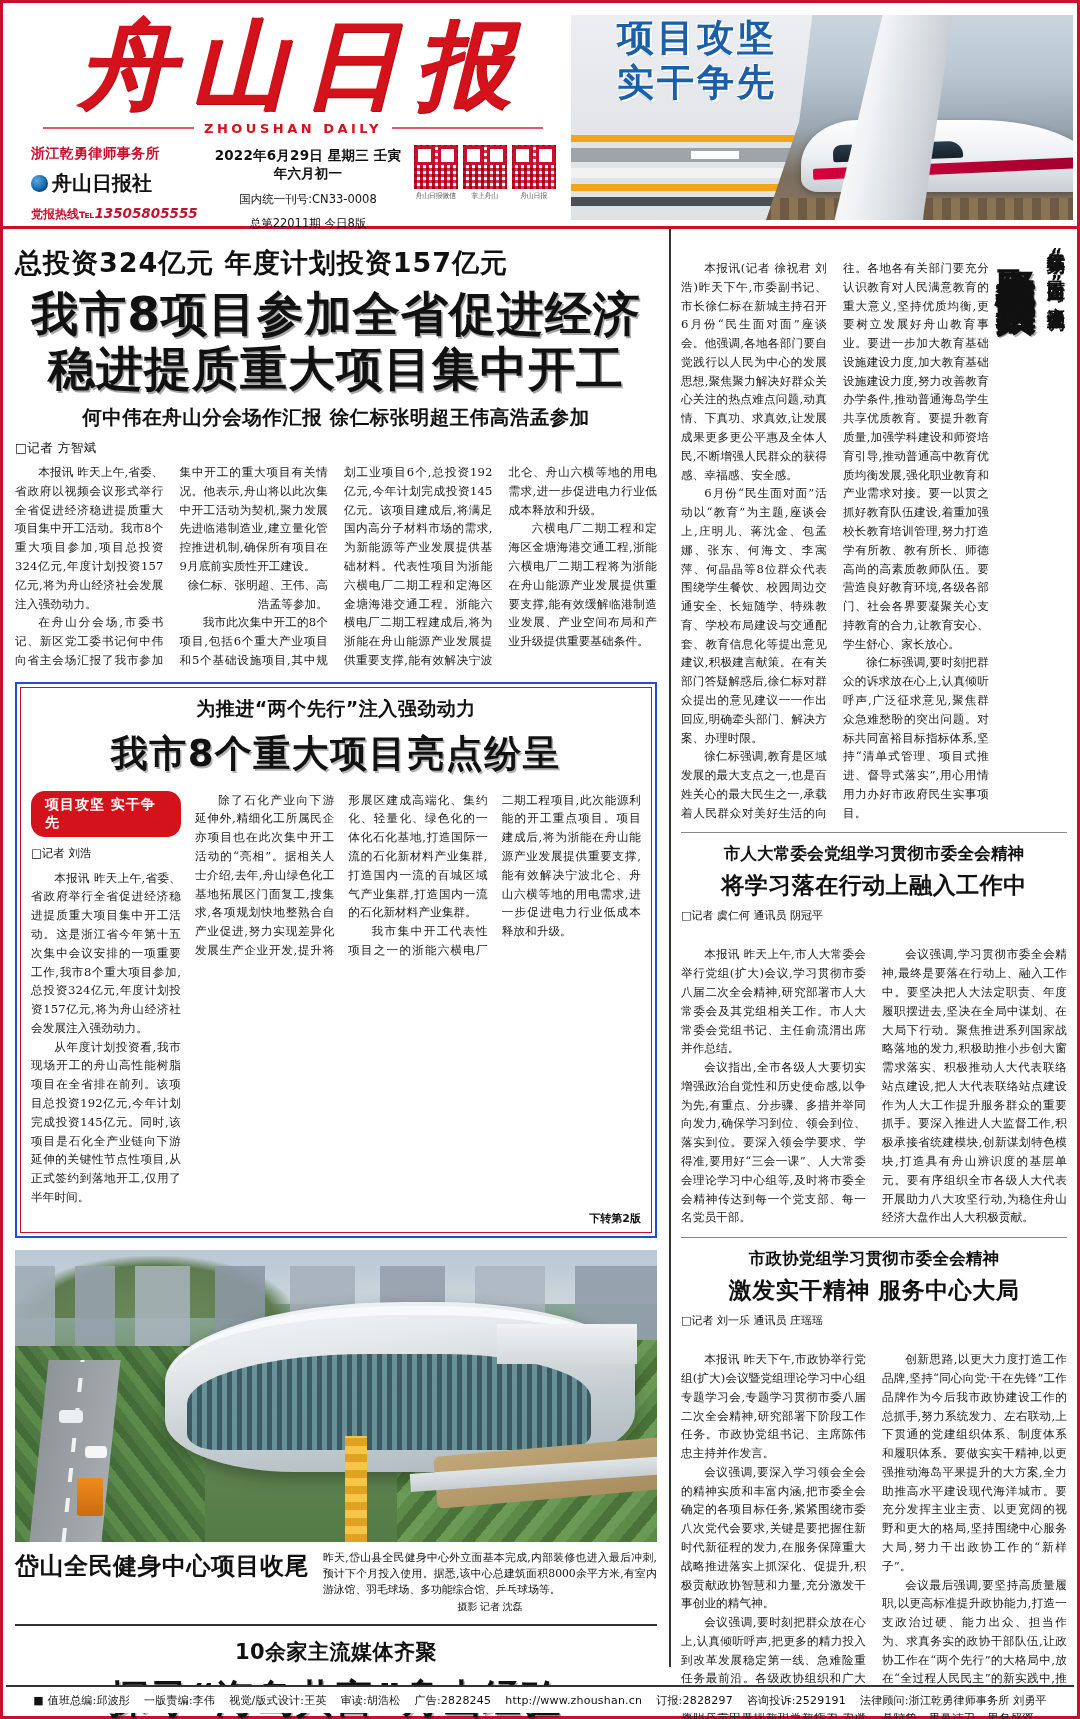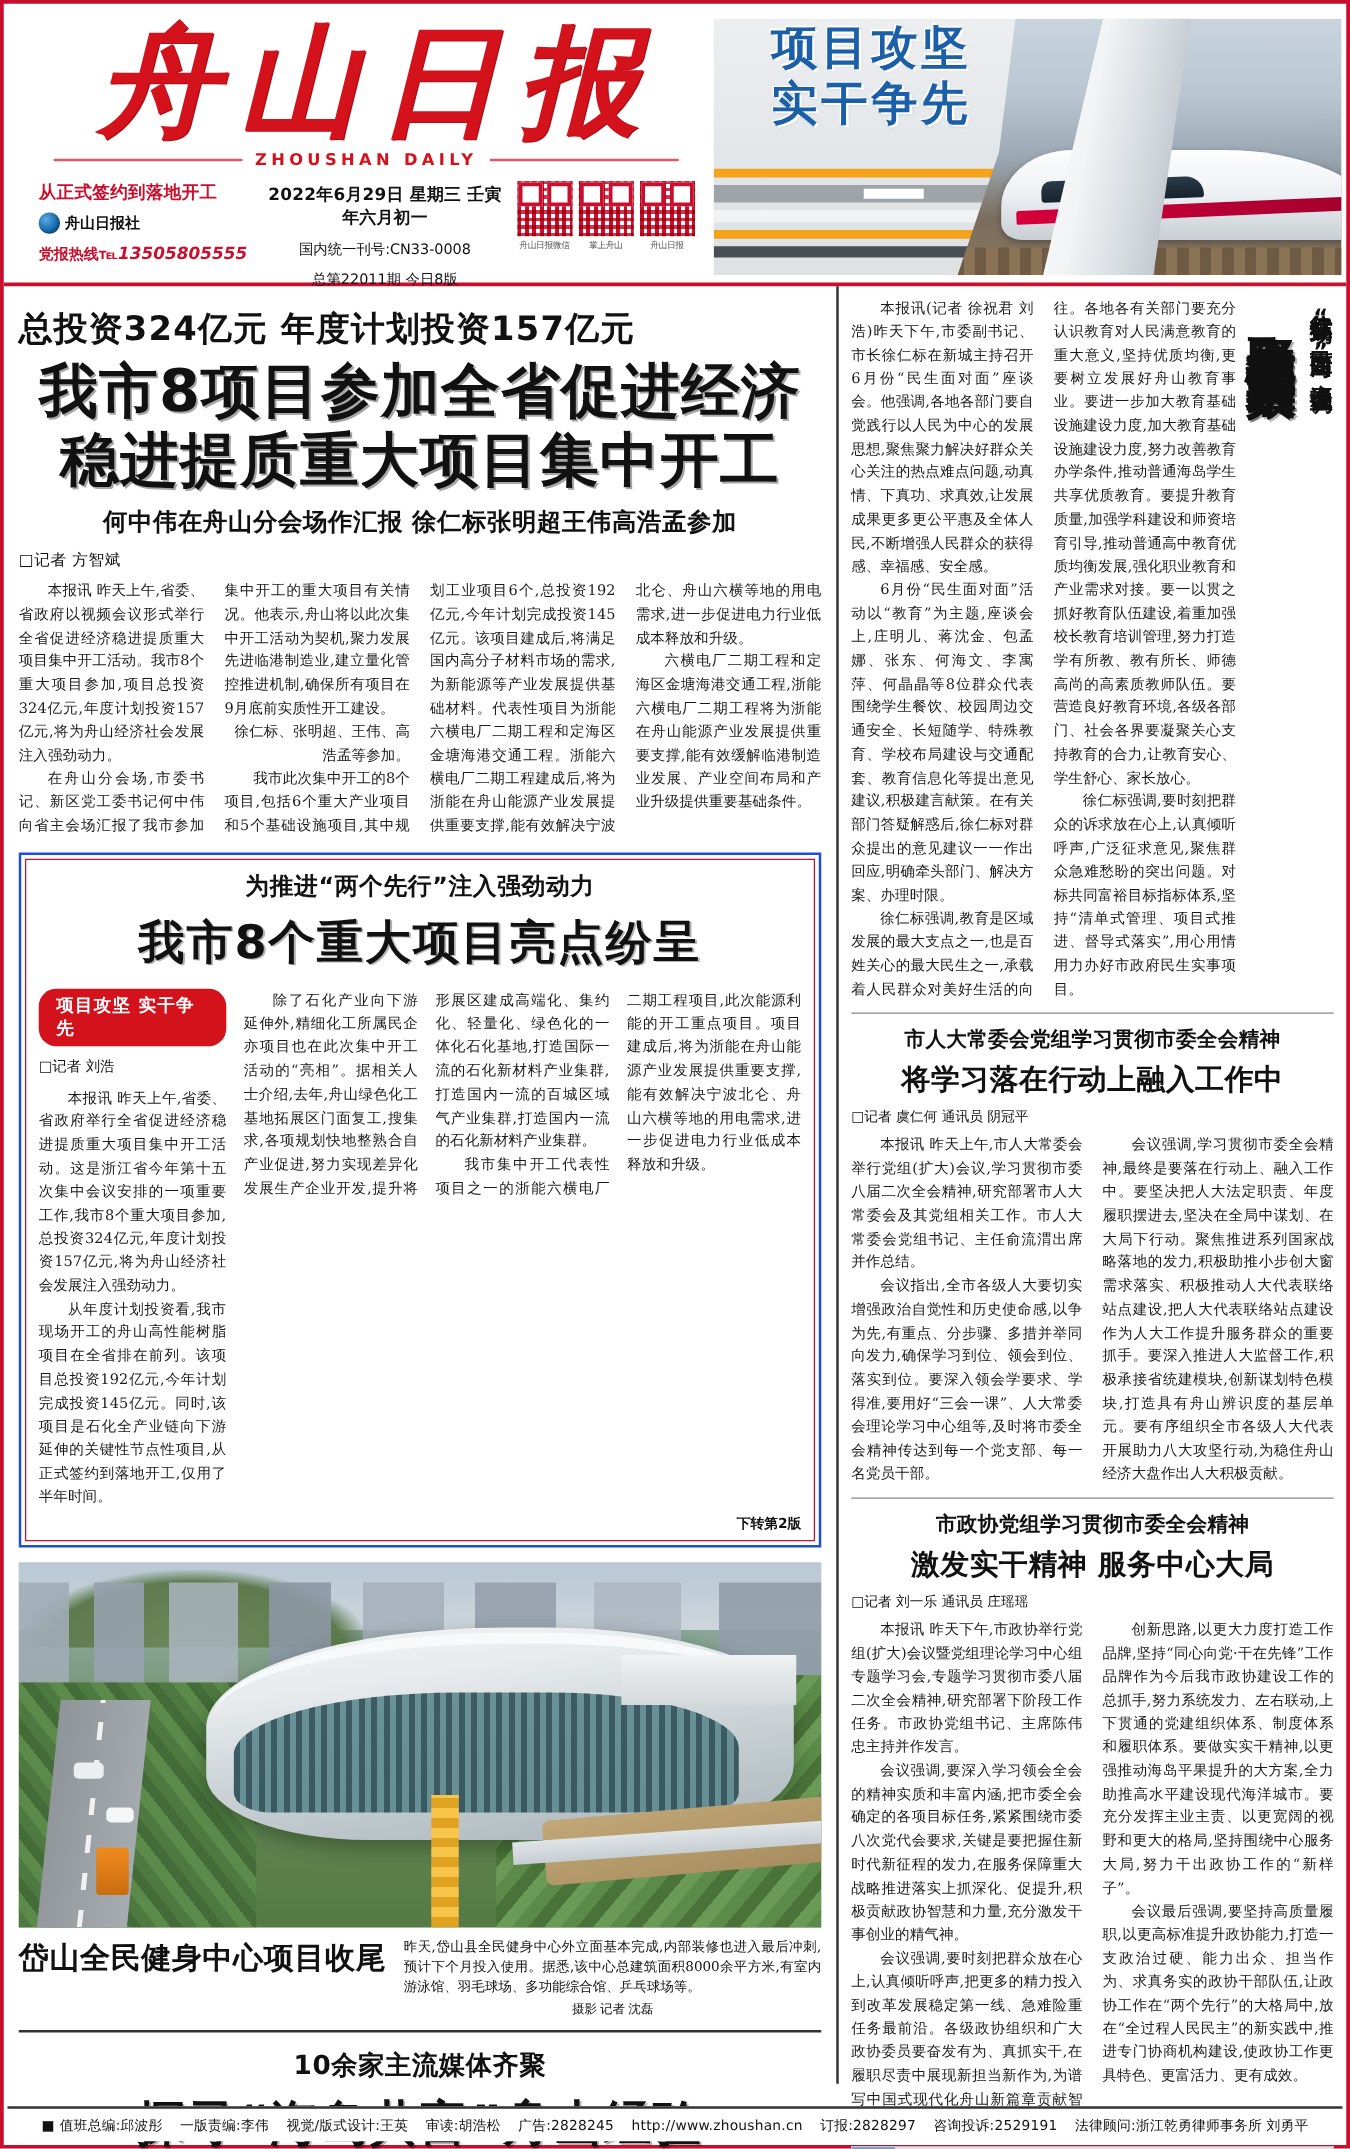--- a/index.html
+++ b/index.html
@@ -43,21 +43,21 @@
   .logo-rule .ln { flex:1; height:2px; background:#e05a66; }
   .logo-en {
     font-size:13px; font-weight:bold; color:#d4121c;
     letter-spacing:3.5px; white-space:nowrap;
   }
   .mast-info { display:flex; margin-top:9px; padding-left:14px; font-size:12px; }
   .mi-col1 { width:178px; }
   .mi-col2 { width:200px; text-align:center; padding-top:2px; }
   .mi-col3 { width:150px; display:flex; gap:5px; padding-left:6px; }
   .org { font-weight:bold; color:#c8102e; font-size:14px; letter-spacing:0.3px; }
-  .pub { font-weight:bold; font-size:12px; margin-top:7px; display:flex; align-items:center; gap:4px; }
+  .pub { font-weight:bold; font-size:20px; margin-top:7px; display:flex; align-items:center; gap:4px; }
   .globe {
     width:17px; height:17px; border-radius:50%;
     background:radial-gradient(circle at 34% 32%, #5aa9e0 0%, #1667ad 58%, #0d4b82 100%);
     display:inline-block; flex:none;
     box-shadow:inset -1px -1px 2px rgba(0,0,0,.3);
   }
   .hotline { color:#c8102e; font-weight:bold; font-size:13.5px; margin-top:8px; font-style:italic; }
   .hotline .hl-lbl { font-style:normal; font-size:12px; }
   .mi-date { font-size:13.5px; font-weight:bold; letter-spacing:0.2px; }
   .mi-cn { font-size:11.5px; margin-top:9px; }
@@ -151,21 +151,21 @@
     font-size:47px; font-weight:bold; line-height:1.16;
     letter-spacing:1px;
     text-shadow:1.5px 1.5px 0 rgba(0,0,0,.35);
   }
   .lead-sub {
     text-align:center; font-size:19.5px; font-weight:bold;
     margin-top:8px; letter-spacing:0.5px;
   }
   .byline { font-size:12.5px; margin:9px 0 6px 0; letter-spacing:0.5px; }
   .cols4 { column-count:4; column-gap:16px; column-rule:none; }
-  .cols2 { column-count:2; column-gap:16px; }
+  .cols2 { column-count:2; column-gap:16px;margin-top:22px; }
   .cols3 { column-count:3; column-gap:14px; }
   .bodytext {
     font-family:"DejaVu Serif","Liberation Serif",serif;
     font-size:11.6px; line-height:1.62; text-align:justify;
     color:#1a1a1a; letter-spacing:0.1px;
   }
   .bodytext p { margin:0 0 0 0; text-indent:2em; }
   .bodytext p.sig { text-align:right; text-indent:0; }
 
   
@@ -312,21 +312,21 @@
   <div class="masthead">
     <div class="mast-left">
       <div class="logo-zh">舟山日报</div>
       <div class="logo-rule">
         <span class="ln"></span>
         <span class="logo-en">ZHOUSHAN DAILY</span>
         <span class="ln"></span>
       </div>
       <div class="mast-info">
         <div class="mi-col1">
-          <div class="org">从正式签约到落地开工</div>
+          <div class="org">浙江乾勇律师事务所</div>
           <div class="pub">
             <span class="globe"></span>
             <span>舟山日报社</span>
           </div>
           <div class="hotline">
             <span class="hl-lbl">党报热线</span><span class="hl-lbl">℡</span><span>13505805555</span>
           </div>
         </div>
         <div class="mi-col2">
           <div class="mi-date">2022年6月29日 星期三 壬寅年六月初一</div>

